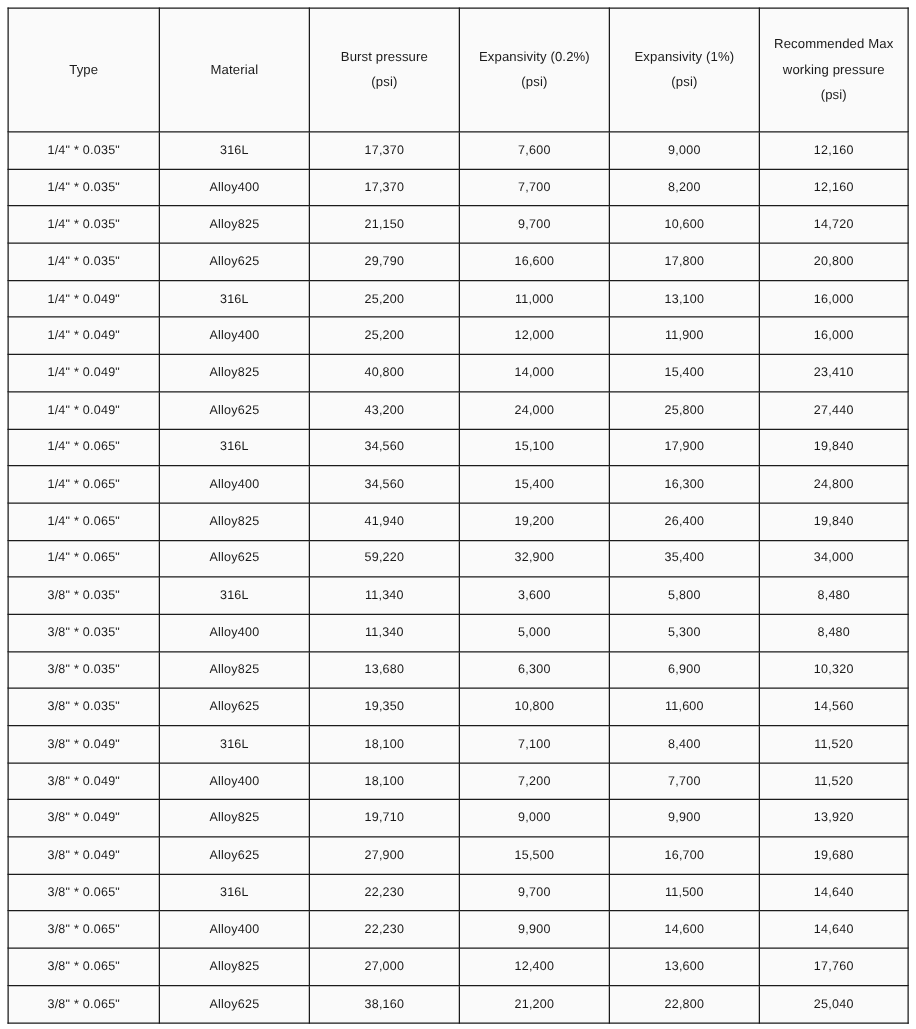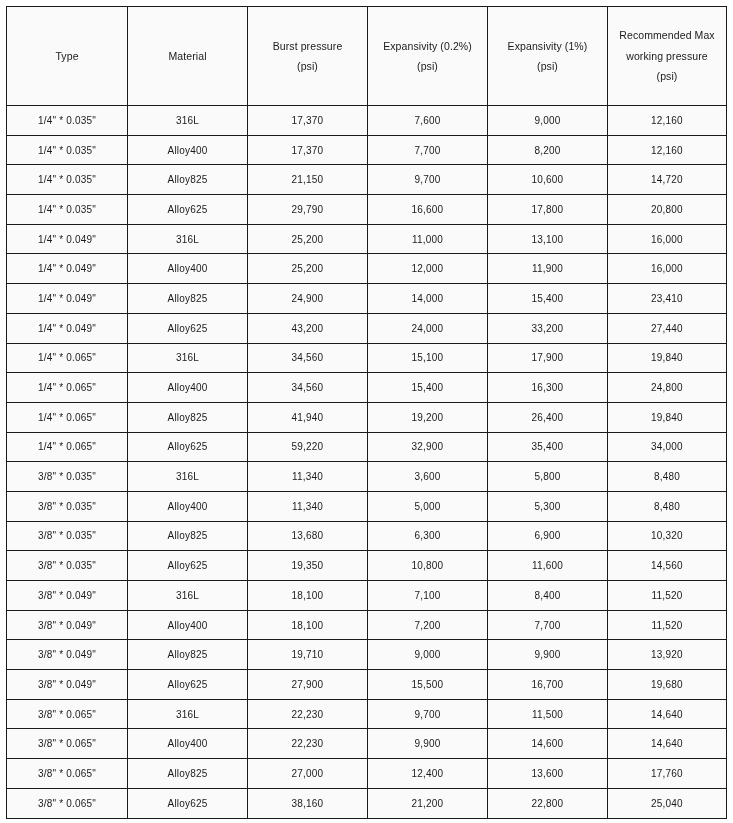--- a/index.html
+++ b/index.html
@@ -149,31 +149,31 @@
           <td>1/4" * 0.049"</td>
           <td>Alloy400</td>
           <td>25,200</td>
           <td>12,000</td>
           <td>11,900</td>
           <td>16,000</td>
         </tr>
         <tr>
           <td>1/4" * 0.049"</td>
           <td>Alloy825</td>
-          <td>24,900</td>
+          <td>40,800</td>
           <td>14,000</td>
           <td>15,400</td>
           <td>23,410</td>
         </tr>
         <tr>
           <td>1/4" * 0.049"</td>
           <td>Alloy625</td>
           <td>43,200</td>
           <td>24,000</td>
-          <td>33,200</td>
+          <td>25,800</td>
           <td>27,440</td>
         </tr>
         <tr>
           <td>1/4" * 0.065"</td>
           <td>316L</td>
           <td>34,560</td>
           <td>15,100</td>
           <td>17,900</td>
           <td>19,840</td>
         </tr>

